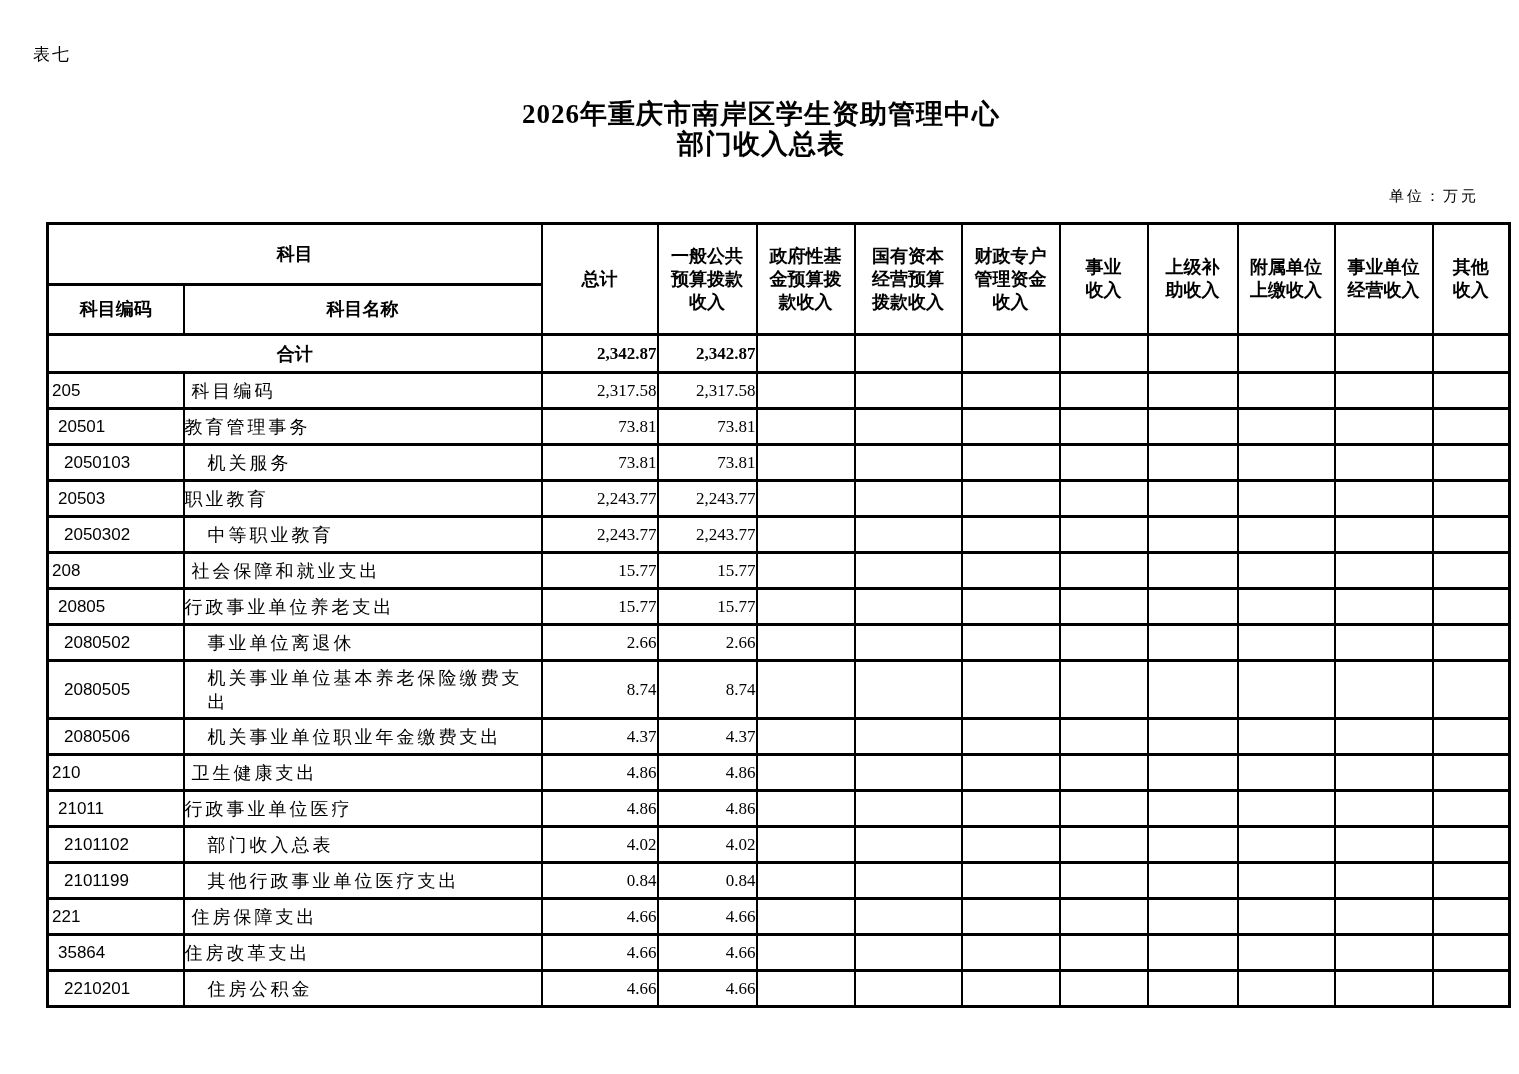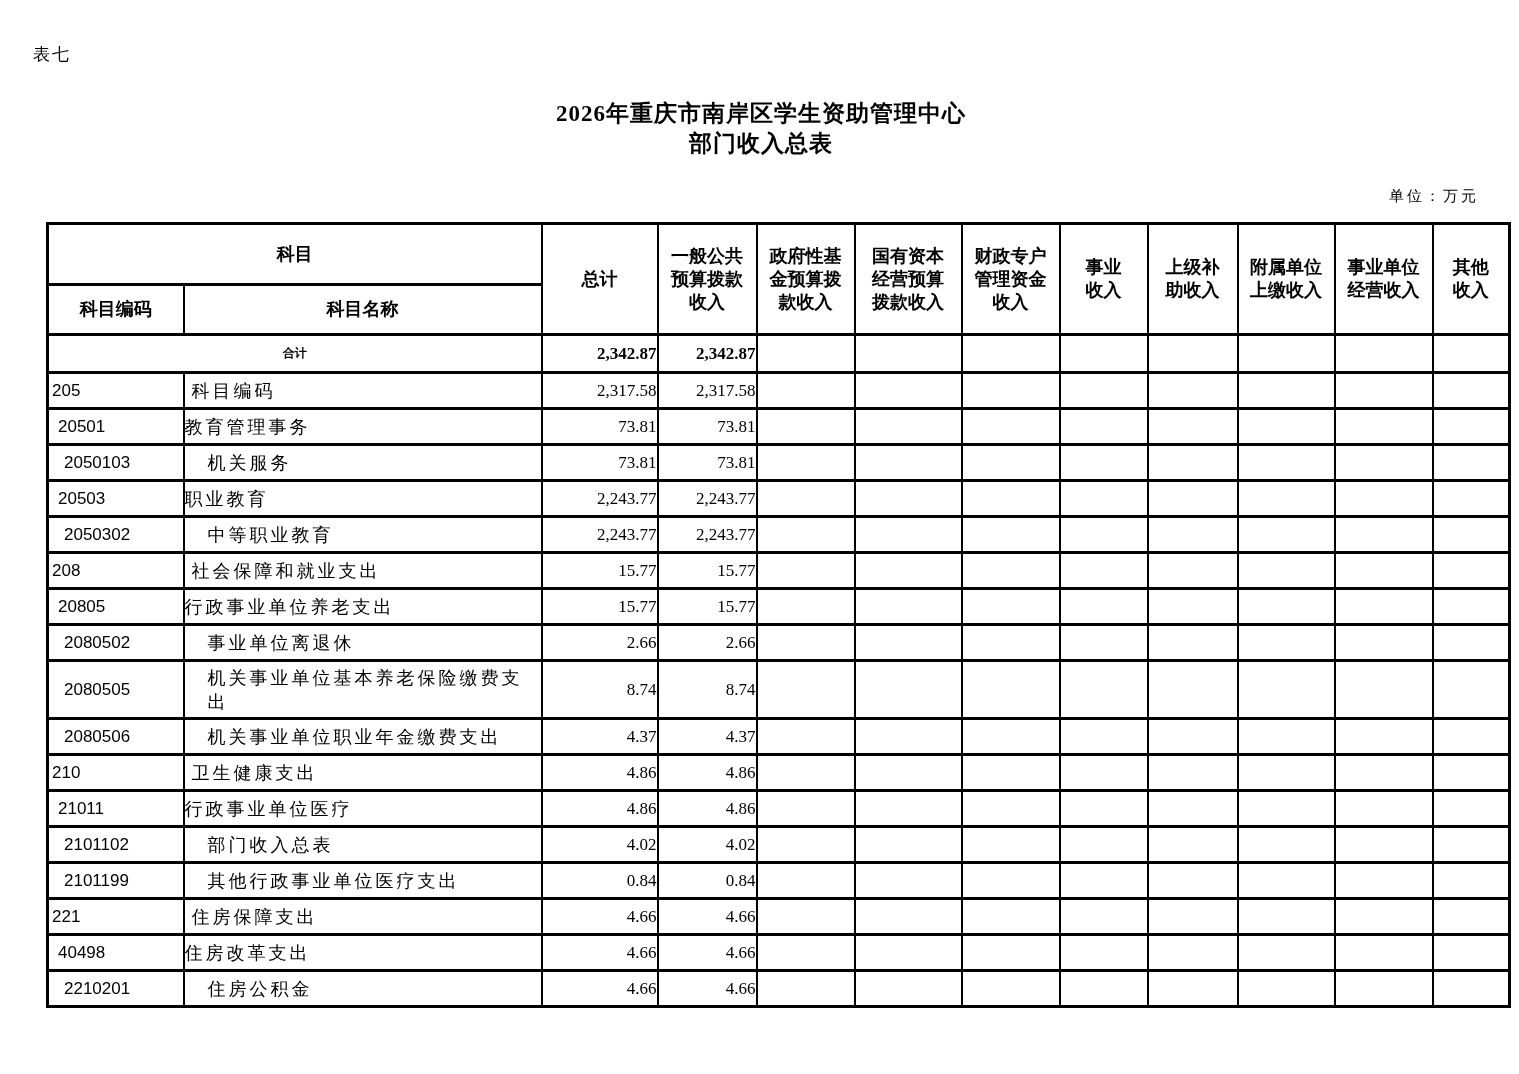--- a/index.html
+++ b/index.html
@@ -19,21 +19,21 @@
     font-size: 17px;
     letter-spacing: 2px;
   }
   .title-block {
     position: absolute;
     left: 30px;
     top: 99px;
     width: 1462px;
     text-align: center;
     font-weight: bold;
-    font-size: 23px;
+    font-size: 27px;
     line-height: 30px;
     letter-spacing: 1px;
   }
   .unit-note {
     position: absolute;
     top: 187px;
     right: 40px;
     font-size: 15px;
     letter-spacing: 3px;
   }
@@ -89,21 +89,21 @@
   td.name.ind2 { padding-left: 23px; }
   td.num {
     font-size: 17px;
     text-align: right;
     padding-right: 5px;
   }
   tr.total-row td.num { font-weight: bold; }
   tr.total-row td.label {
     font-family: "Liberation Sans", "DejaVu Sans", sans-serif;
     font-weight: bold;
-    font-size: 12px;
+    font-size: 18px;
     text-align: center;
     margin-top: 12px;
   }
 </style>
 </head>
 <body>
 
 <div class="sheet-label">表七</div>
 
 <div class="title-block">
@@ -378,21 +378,21 @@
         <td class="num"></td>
         <td class="num"></td>
         <td class="num"></td>
         <td class="num"></td>
         <td class="num"></td>
         <td class="num"></td>
         <td class="num"></td>
         <td class="num"></td>
       </tr>
       <tr class="data-row">
-        <td class="code ind1">40498</td>
+        <td class="code ind1">35864</td>
         <td class="name ind1">住房改革支出</td>
         <td class="num">4.66</td>
         <td class="num">4.66</td>
         <td class="num"></td>
         <td class="num"></td>
         <td class="num"></td>
         <td class="num"></td>
         <td class="num"></td>
         <td class="num"></td>
         <td class="num"></td>

